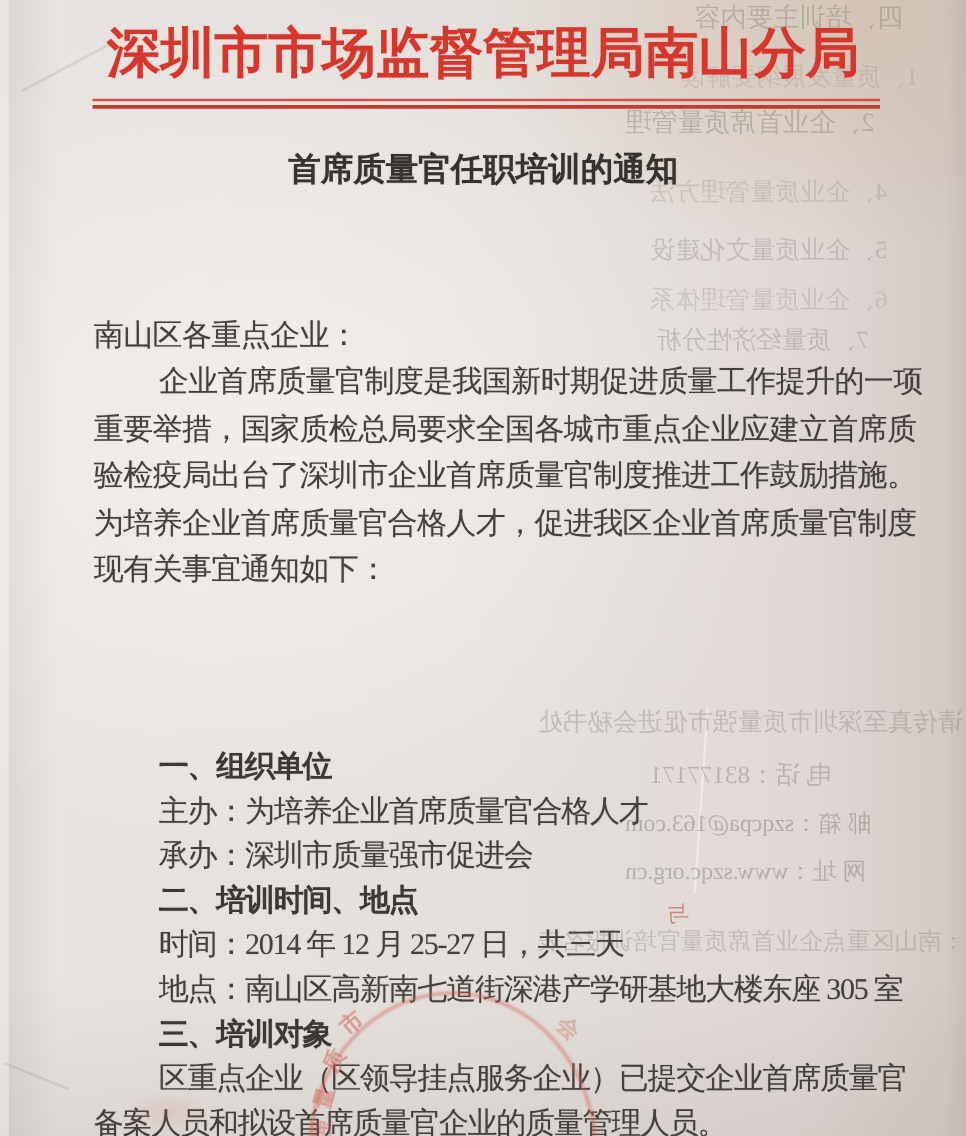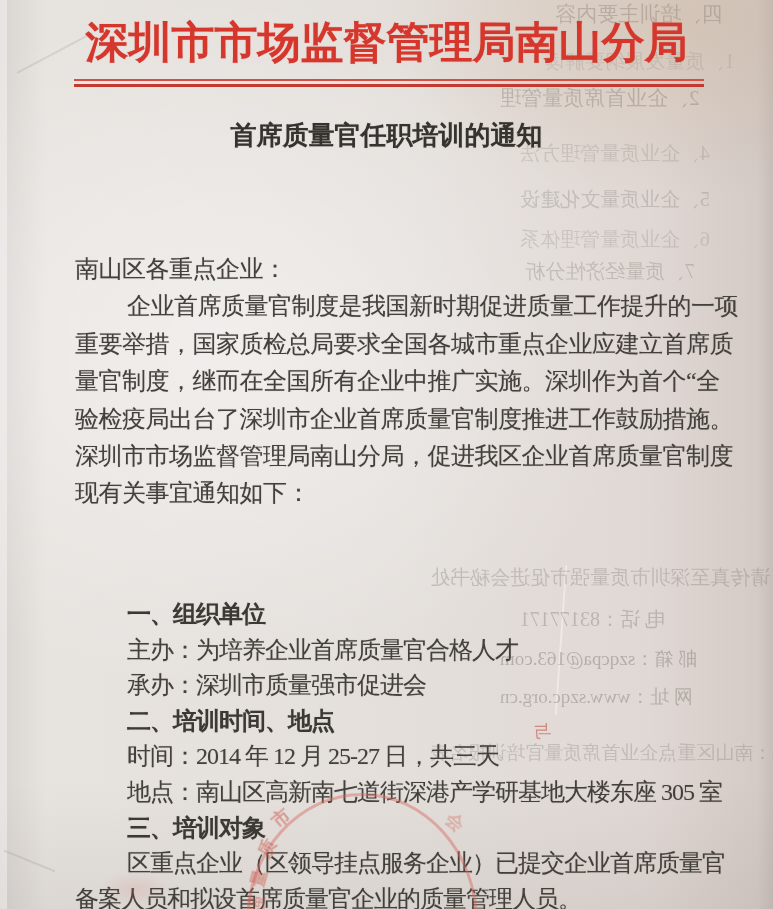--- a/index.html
+++ b/index.html
@@ -100,23 +100,22 @@
   </div>
 
   <div class="doc-title">
     <div class="line">首席质量官任职培训的通知</div>
   </div>
 
   <div class="body-block">
     <div class="line">南山区各重点企业：</div>
     <div class="line indent">企业首席质量官制度是我国新时期促进质量工作提升的一项</div>
     <div class="line">重要举措，国家质检总局要求全国各城市重点企业应建立首席质</div>
-    <div class="line">量官制度，继而在全国所有企业中推广实施。深圳作为首个“全</div>
     <div class="line">验检疫局出台了深圳市企业首席质量官制度推进工作鼓励措施。</div>
-    <div class="line">深圳市市场监督管理局南山分局，促进我区企业首席质量官制度</div>
+    <div class="line">为培养企业首席质量官合格人才，促进我区企业首席质量官制度</div>
     <div class="line">现有关事宜通知如下：</div>
   </div>
 
   <div class="sec-block">
     <div class="line indent hd">一、组织单位</div>
     <div class="line indent">主办：为培养企业首席质量官合格人才</div>
     <div class="line indent">承办：深圳市质量强市促进会</div>
     <div class="line indent hd">二、培训时间、地点</div>
     <div class="line indent">时间：2014 年 12 月 25-27 日，共三天</div>
     <div class="line indent">地点：南山区高新南七道街深港产学研基地大楼东座 305 室</div>

